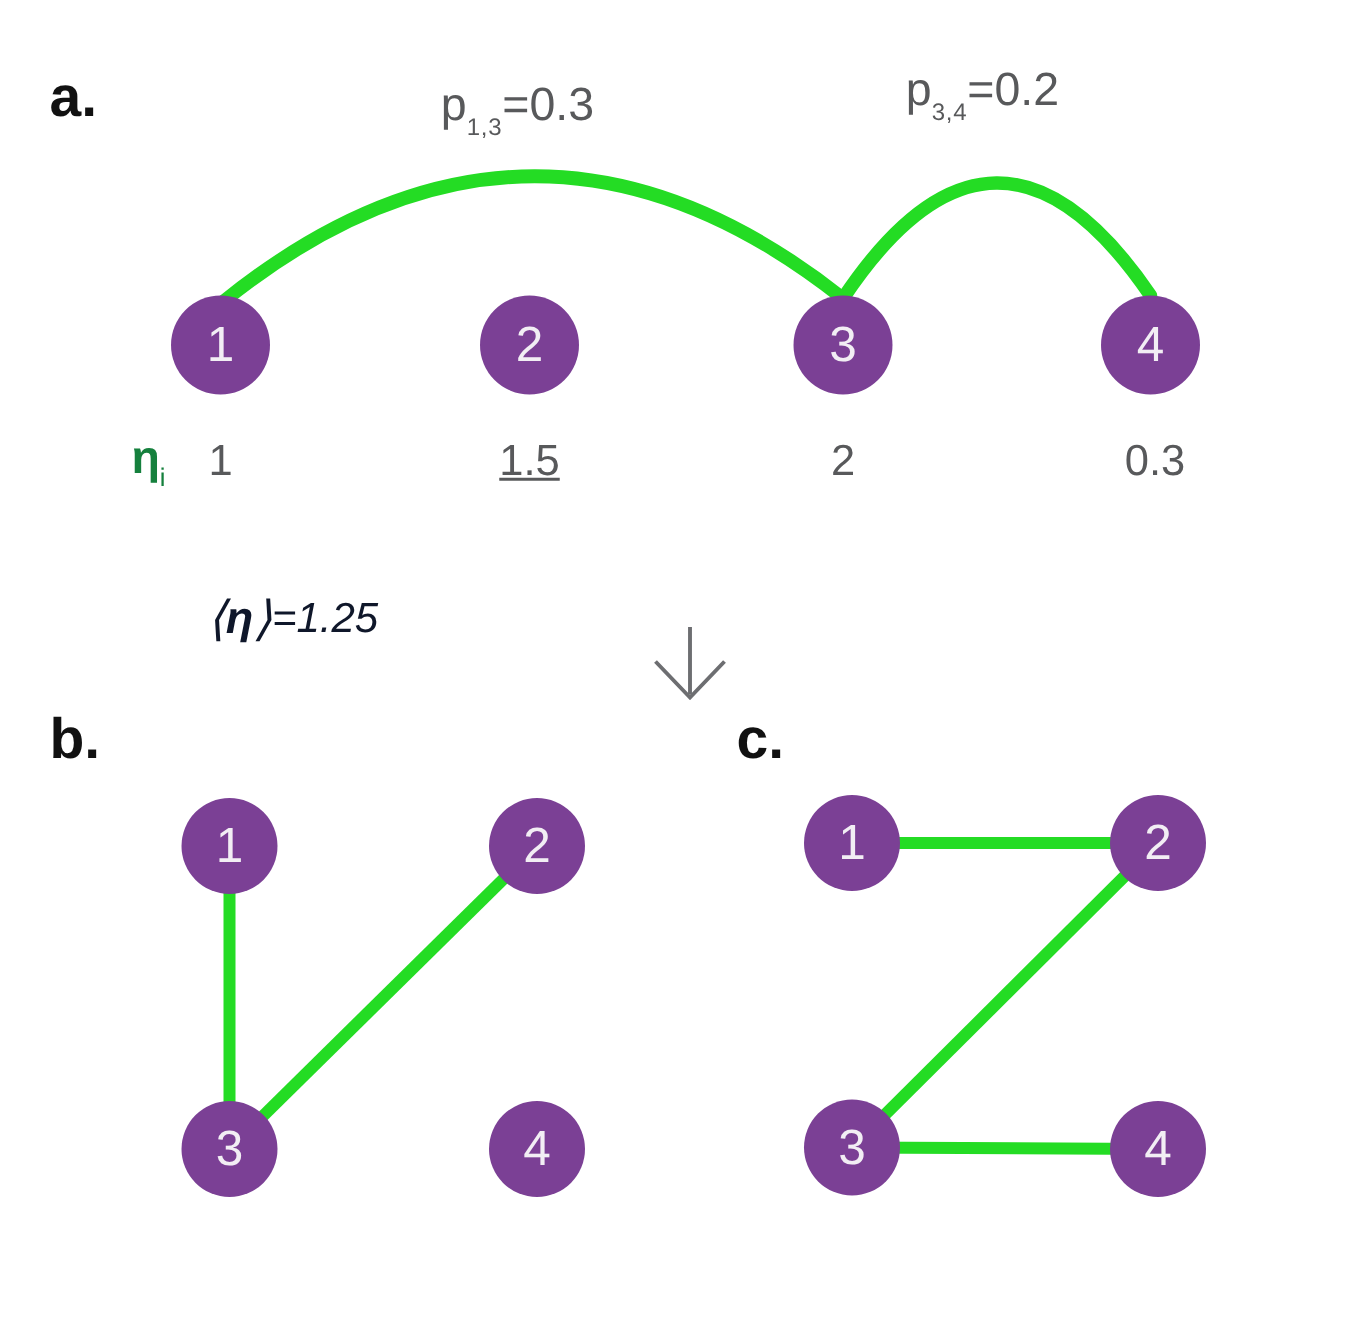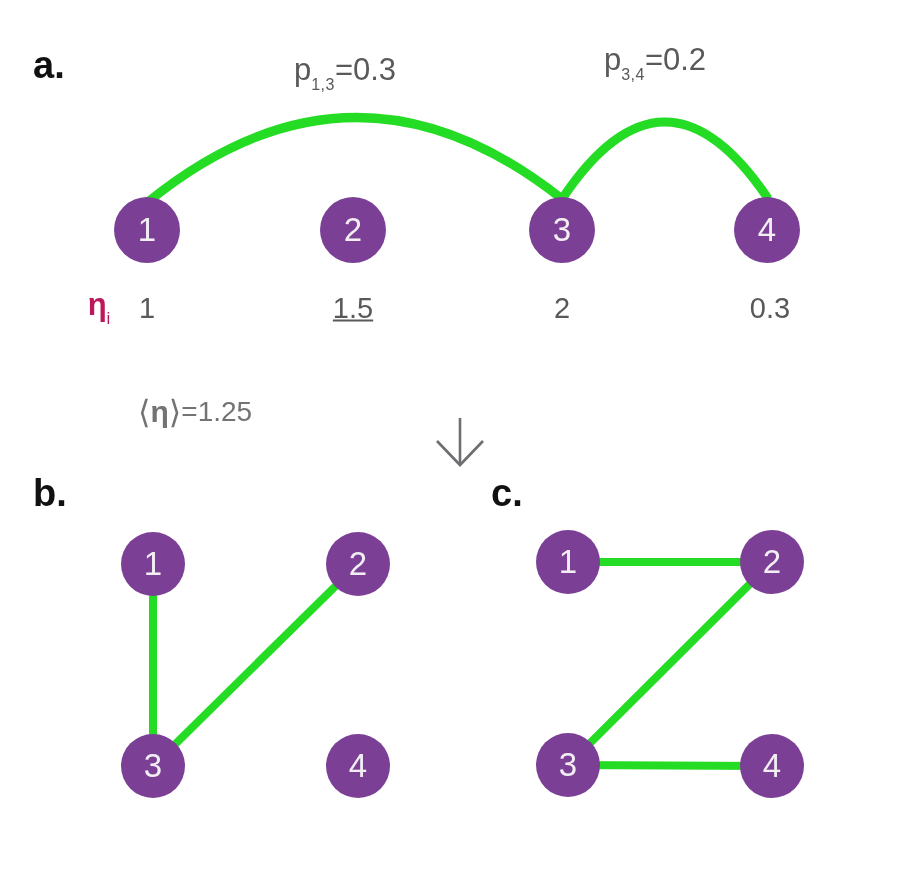--- a/index.html
+++ b/index.html
@@ -42,44 +42,45 @@
     font-size: 16px;
     vertical-align: -10px;
     letter-spacing: 0.5px;
   }
   .eta-sym {
     position: absolute;
     z-index: 3;
     transform: translate(-50%, -50%);
     font-size: 31px;
     font-weight: bold;
-    color: #be185d;
+    color: #15803d;
     line-height: 1;
     white-space: nowrap;
   }
   .eta-sym .sub {
     font-size: 17px;
     font-weight: 400;
     vertical-align: -9px;
   }
   .eta-val {
     position: absolute;
     z-index: 3;
     transform: translate(-50%, -50%);
     font-size: 29px;
     color: #58595b;
     line-height: 1;
   }
   .mean-eta {
     position: absolute;
     z-index: 3;
     font-size: 28px;
-    color: #737373;
+    color: #0f172a;
     line-height: 1;
     white-space: nowrap;
+    font-style: italic;
   }
   .mean-eta .bracket { font-size: 32px; font-weight: 400; vertical-align: -2px; }
   .mean-eta .eta { font-size: 30px; font-weight: bold; vertical-align: -1px; }
 </style>
 </head>
 <body>
 
 <div class="stage">
 
   <svg class="edges-layer" width="900" height="882" viewBox="0 0 900 882">

